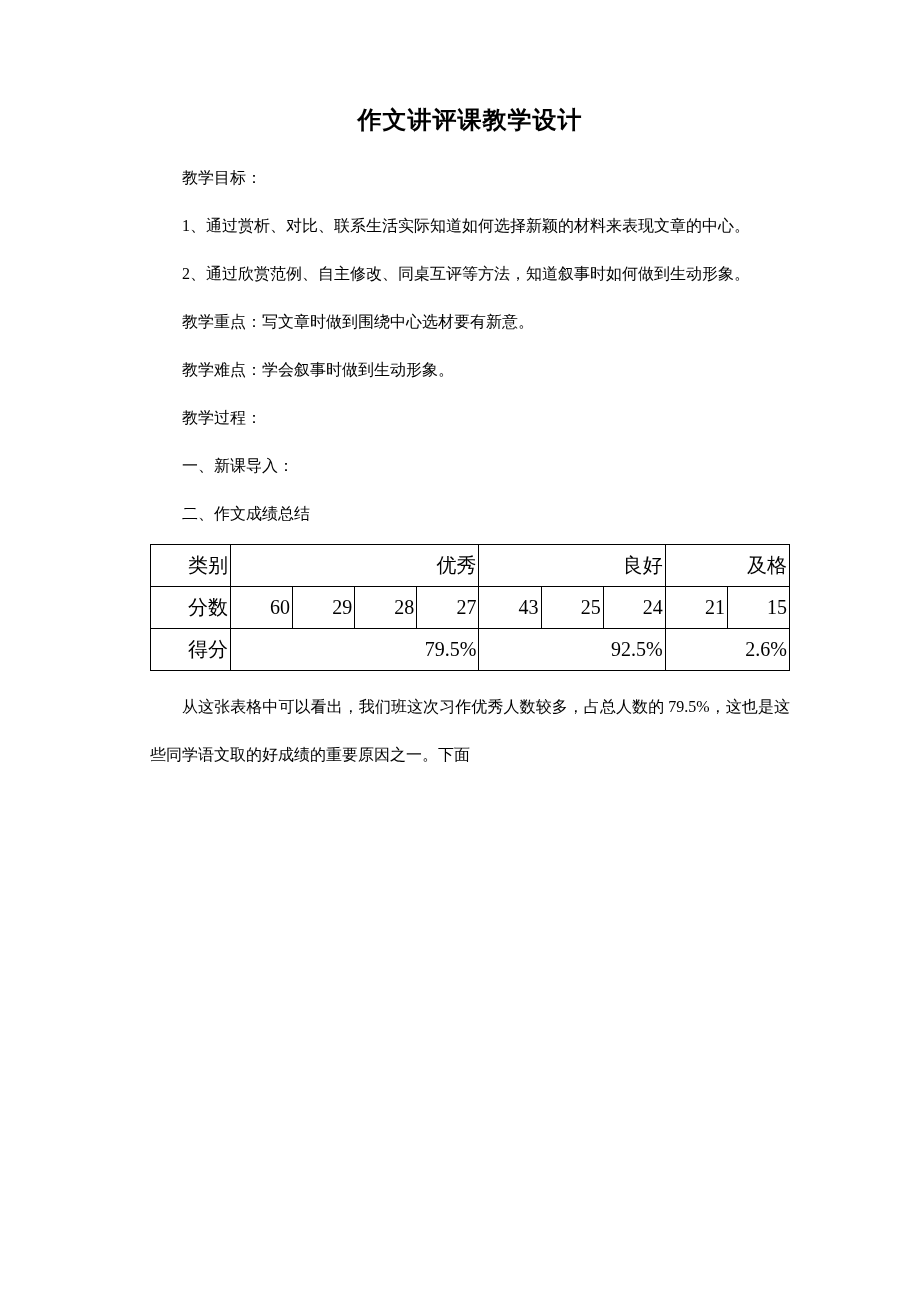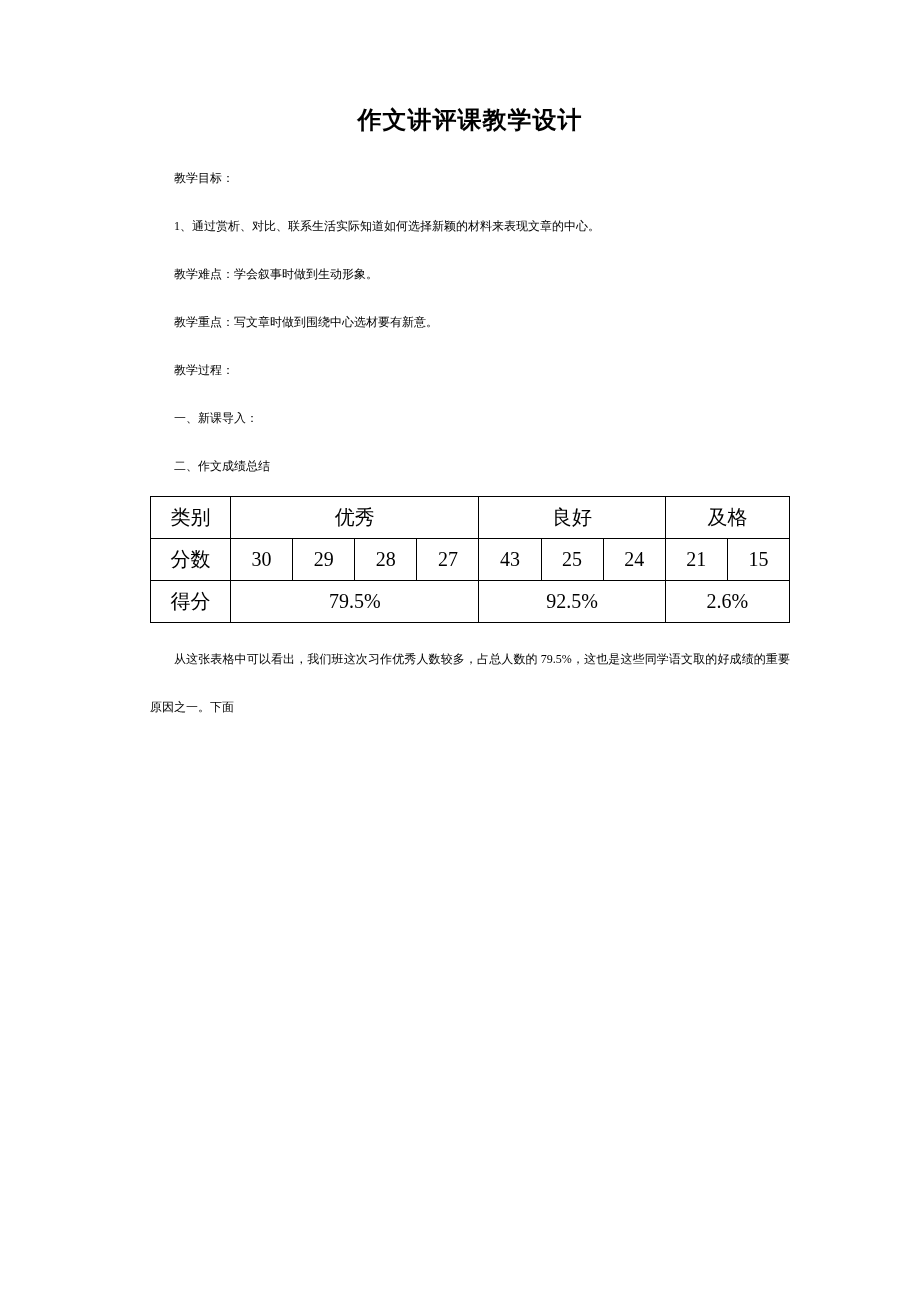--- a/index.html
+++ b/index.html
@@ -22,54 +22,55 @@
     margin: 0 0 14px 0;
     font-size: 24px;
     line-height: 40px;
     font-weight: 700;
     text-align: center;
     font-family: "Liberation Sans", sans-serif;
     letter-spacing: 1px;
   }
   .para {
     margin: 0;
-    font-size: 12px;
+    font-size: 16px;
     line-height: 48px;
     text-align: justify;
     text-indent: 2em;
     word-break: break-all;
   }
   table.score-table {
     width: 100%;
     border-collapse: collapse;
     table-layout: fixed;
     margin: 6px 0 12px 0;
     font-size: 20px;
   }
   table.score-table td {
     border: 1px solid #000000;
-    text-align: center;
+    text-align: right;
     vertical-align: middle;
     height: 42px;
     padding: 0 2px;
     overflow: hidden;
   }
   table.score-table col.col-label { width: 80px; }
 </style>
 </head>
 <body>
 
 <div class="page">
 
   <h1 class="doc-title">作文讲评课教学设计</h1>
 
   <p class="para">教学目标：</p>
   <p class="para">1、通过赏析、对比、联系生活实际知道如何选择新颖的材料来表现文章的中心。</p>
+  <p class="para">2、通过欣赏范例、自主修改、同桌互评等方法，知道叙事时如何做到生动形象。</p>
+  <p class="para">教学重点：写文章时做到围绕中心选材要有新意。</p>
   <p class="para">教学难点：学会叙事时做到生动形象。</p>
-  <p class="para">教学重点：写文章时做到围绕中心选材要有新意。</p>
   <p class="para">教学过程：</p>
   <p class="para">一、新课导入：</p>
   <p class="para">二、作文成绩总结</p>
 
   <table class="score-table">
     <colgroup>
       <col class="col-label">
       <col>
         <col>
         <col>
@@ -82,21 +83,21 @@
     </colgroup>
     <tbody>
       <tr>
         <td>类别</td>
         <td colspan="4">优秀</td>
         <td colspan="3">良好</td>
         <td colspan="2">及格</td>
       </tr>
       <tr>
         <td>分数</td>
-        <td>30</td>
+        <td>60</td>
         <td>29</td>
         <td>28</td>
         <td>27</td>
         <td>43</td>
         <td>25</td>
         <td>24</td>
         <td>21</td>
         <td>15</td>
       </tr>
       <tr>

